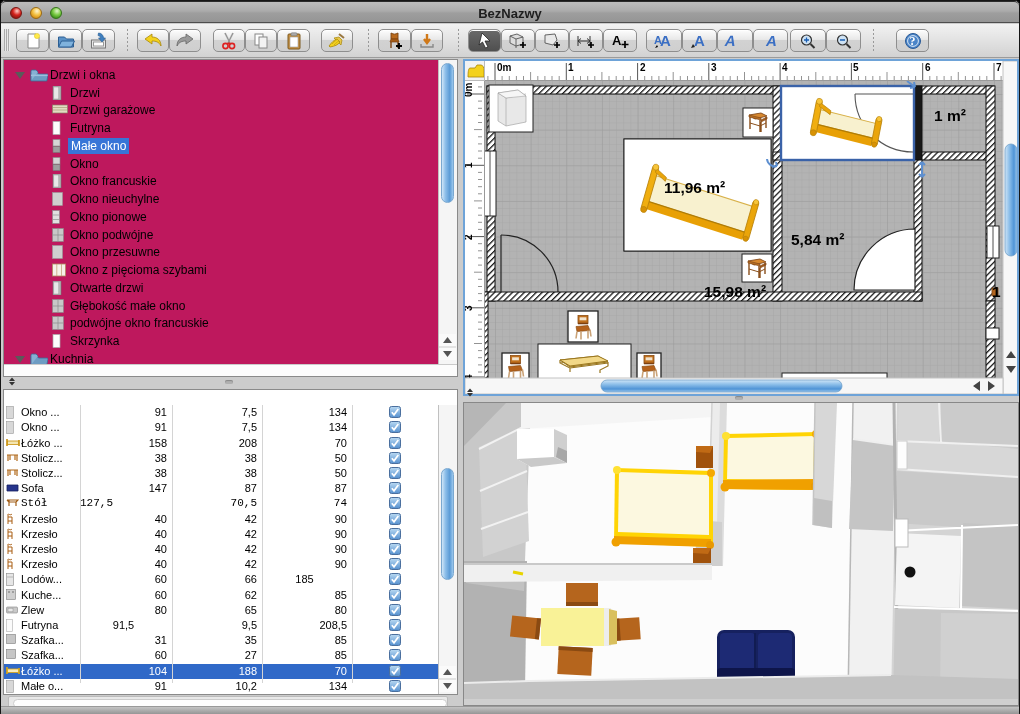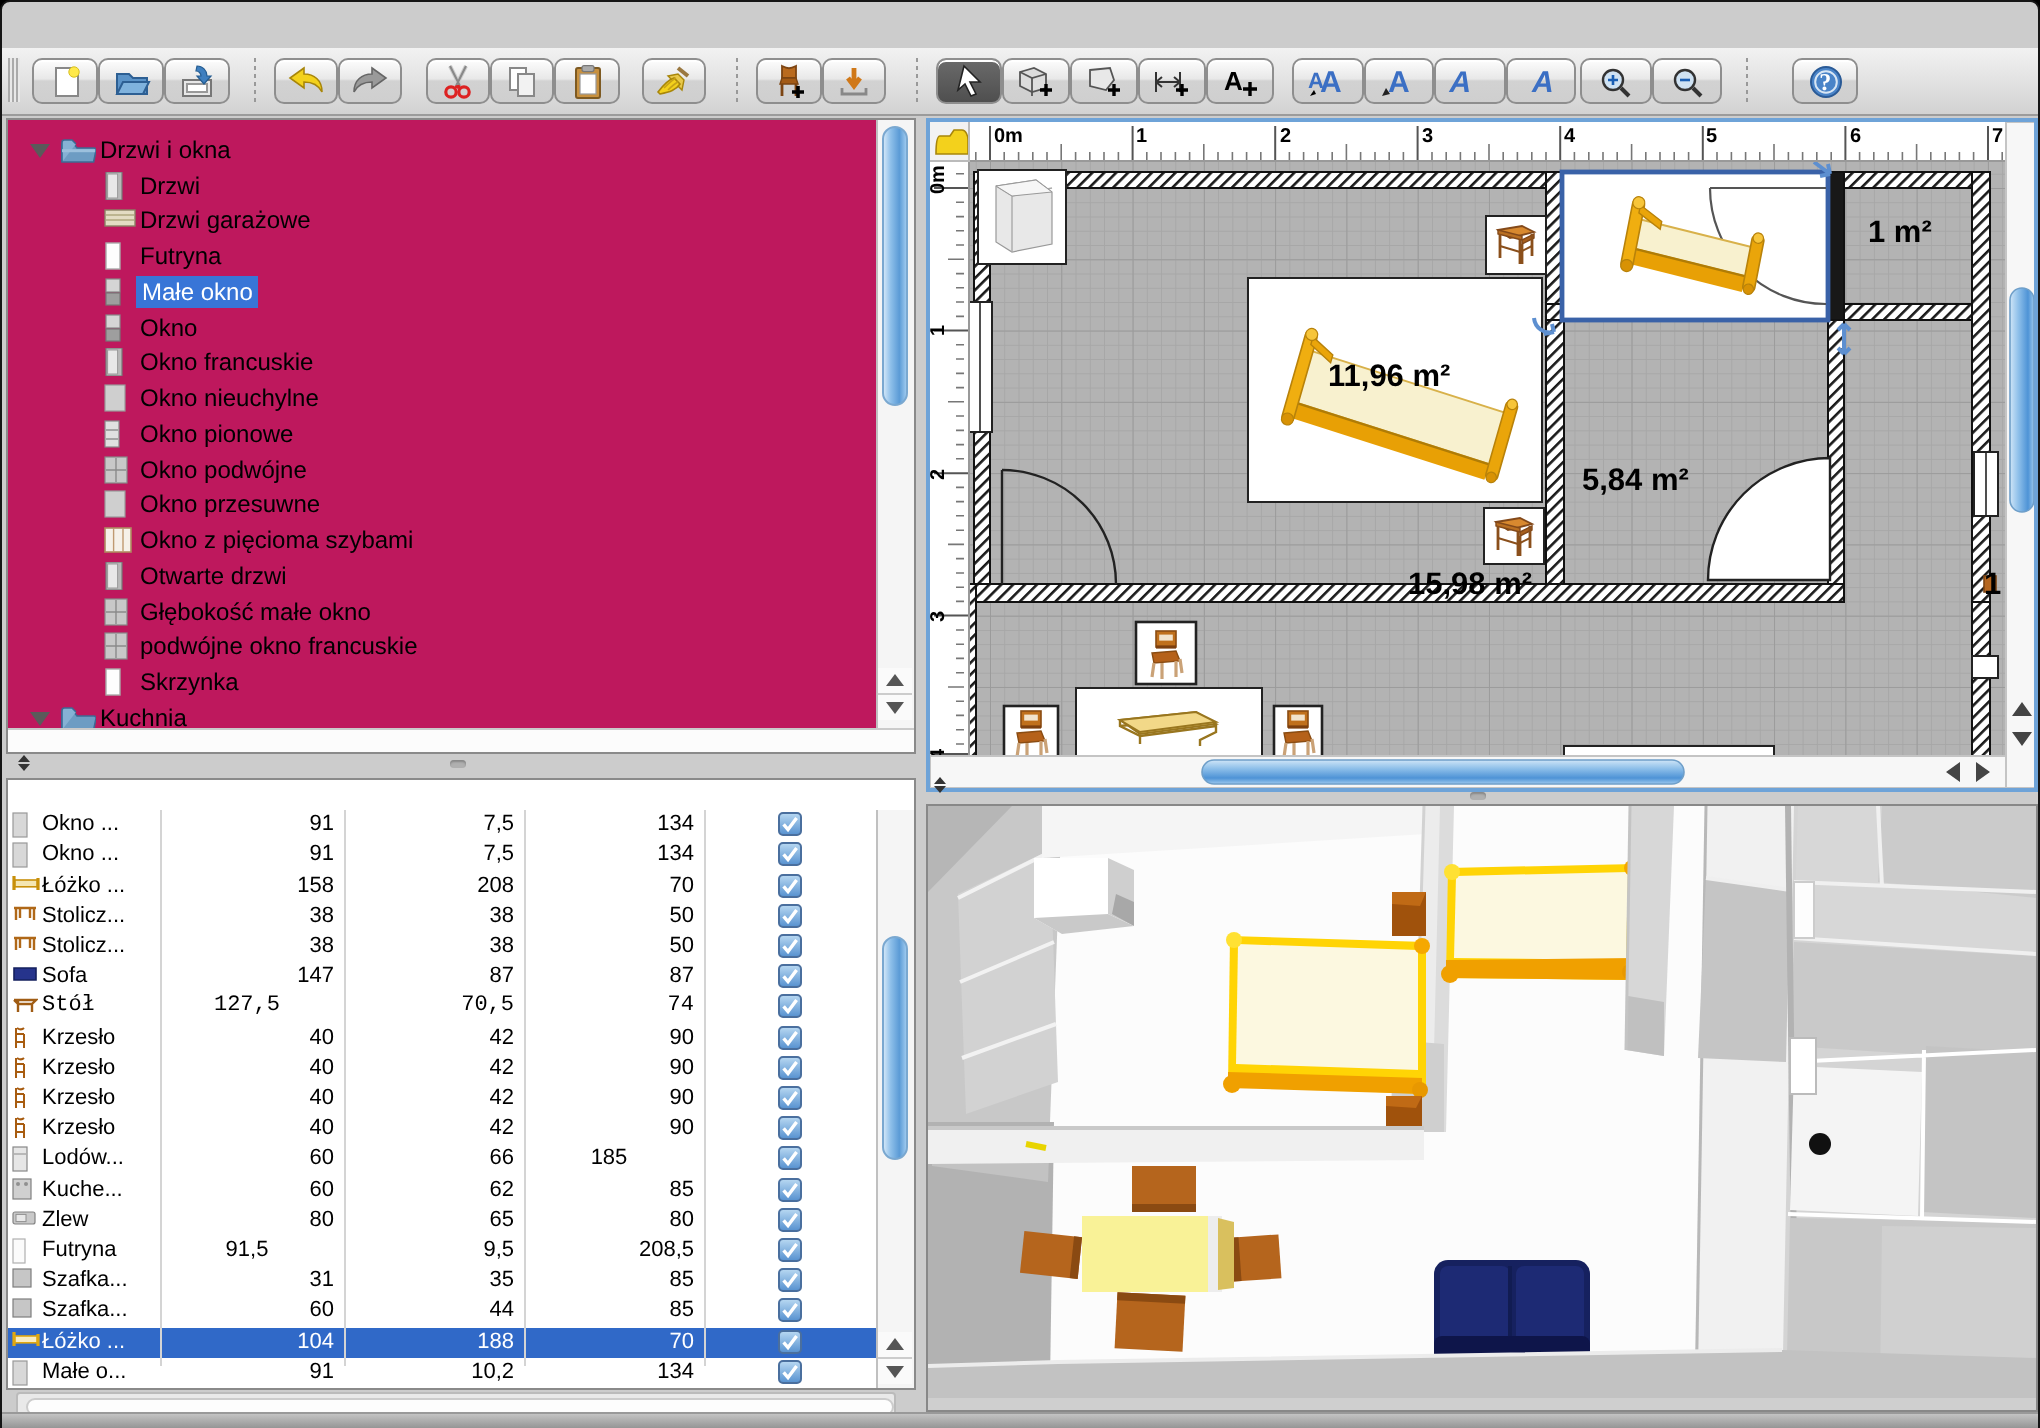--- a/index.html
+++ b/index.html
@@ -41,20 +41,26 @@
 #thead { position:absolute; left:0; top:0; width:435px; height:15px; background:#fff; border-bottom:1px solid #9a9a9a; }
 #thead div { position:absolute; top:1px; font-size:11px; color:#111; }
 .cell-sep { position:absolute; top:0; width:1px; background:#c8c8c8; }
 .trrow { position:absolute; font-size:11px; height:15px; }
 .sb-thumb { position:absolute; border-radius:7px;
   background:linear-gradient(90deg,#cfe5f7,#8fc0ea 30%,#5b9bd6 70%,#9cc8ee); border:1px solid #7aa8d0;}
 </style>
 </head>
 <body>
 <div id="win">
+  <div id="titlebar">
+    <div id="title">BezNazwy</div>
+    <div class="tl" id="tl-r"></div>
+      <div class="tl" id="tl-y"></div>
+      <div class="tl" id="tl-g"></div>
+  </div>
   <div id="toolbar">
     <div class="grip"></div>
     <div class="tbtn" style="left:15px;width:33px">
         <svg width="18" height="18" viewBox="0 0 18 18">
           <path d="M4 2h8l3 3v11H4z" fill="#fff" stroke="#888"></path>
           <circle cx="13" cy="4" r="2.6" fill="#ffe94a" stroke="#d8c020" stroke-width=".5"></circle>
         </svg>
       </div>
     <div class="tbtn" style="left:48px;width:33px">
         <svg width="19" height="18" viewBox="0 0 19 18">
@@ -416,21 +422,21 @@
           <span style="position:absolute;left:385px;top:1px"><svg width="12" height="12" viewBox="0 0 12 12">
               <rect x="0.5" y="0.5" width="11" height="11" rx="2" fill="url(#cbg)" stroke="#4a6f9e"></rect>
               <path d="M2.8 6.2l2.2 2.6L9.3 3" stroke="#fff" stroke-width="1.7" fill="none"></path>
             </svg></span>
         </div>
         <div class="trrow" style="top:106.4px;left:0;width:511px;font-family:Liberation Mono, monospace;">
           <span style="position:absolute;left:2px;top:1px"><svg width="13" height="10" viewBox="0 0 13 10">
               <path d="M1 3h11l-2 2v4M10 5H3M3 3v6M1 3l2 2" fill="none" stroke="#a05c14" stroke-width="1.2"></path>
             </svg></span>
           <span style="position:absolute;left:17px;top:1px">Stół</span>
-          <span style="position:absolute;left:76px;width:87px;top:1px;text-align:center">127,5</span>
+          <span style="position:absolute;left:76px;width:87px;top:1px;text-align:left">127,5</span>
           <span style="position:absolute;left:168px;width:85px;top:1px;text-align:right">70,5</span>
           <span style="position:absolute;left:258px;width:85px;top:1px;text-align:right">74</span>
           <span style="position:absolute;left:385px;top:1px"><svg width="12" height="12" viewBox="0 0 12 12">
               <rect x="0.5" y="0.5" width="11" height="11" rx="2" fill="url(#cbg)" stroke="#4a6f9e"></rect>
               <path d="M2.8 6.2l2.2 2.6L9.3 3" stroke="#fff" stroke-width="1.7" fill="none"></path>
             </svg></span>
         </div>
         <div class="trrow" style="top:121.6px;left:0;width:435px;">
           <span style="position:absolute;left:2px;top:1px"><svg width="8" height="12" viewBox="0 0 8 12">
               <path d="M2 1v10M6 4v7M2 4h4M2 8h4M2.5 1c1.5 1 2.5 1 3.5 0" stroke="#a85c10" stroke-width="1" fill="none"></path>
@@ -551,21 +557,21 @@
               <rect x="0.5" y="0.5" width="11" height="11" rx="2" fill="url(#cbg)" stroke="#4a6f9e"></rect>
               <path d="M2.8 6.2l2.2 2.6L9.3 3" stroke="#fff" stroke-width="1.7" fill="none"></path>
             </svg></span>
         </div>
         <div class="trrow" style="top:258.4px;left:0;width:435px;">
           <span style="position:absolute;left:2px;top:1px"><svg width="10" height="10" viewBox="0 0 10 10">
               <rect x="0.5" y="0.5" width="9" height="9" fill="#c6c6c6" stroke="#7e7e7e" stroke-width=".6"></rect>
             </svg></span>
           <span style="position:absolute;left:17px;top:1px">Szafka...</span>
           <span style="position:absolute;left:76px;width:87px;top:1px;text-align:right">60</span>
-          <span style="position:absolute;left:168px;width:85px;top:1px;text-align:right">44</span>
+          <span style="position:absolute;left:168px;width:85px;top:1px;text-align:right">27</span>
           <span style="position:absolute;left:258px;width:85px;top:1px;text-align:right">85</span>
           <span style="position:absolute;left:385px;top:1px"><svg width="12" height="12" viewBox="0 0 12 12">
               <rect x="0.5" y="0.5" width="11" height="11" rx="2" fill="url(#cbg)" stroke="#4a6f9e"></rect>
               <path d="M2.8 6.2l2.2 2.6L9.3 3" stroke="#fff" stroke-width="1.7" fill="none"></path>
             </svg></span>
         </div>
         <div class="trrow" style="top:273.6px;left:0;width:435px;background:#3069c8;color:#fff;">
           <span style="position:absolute;left:2px;top:1px"><svg width="14" height="9" viewBox="0 0 14 9">
               <path d="M1 1v7M13 2v6" stroke="#e0a810" stroke-width="1.6"></path>
               <rect x="1.5" y="3" width="11" height="3.4" fill="#f8ecc0" stroke="#e0a810" stroke-width=".8"></rect>

